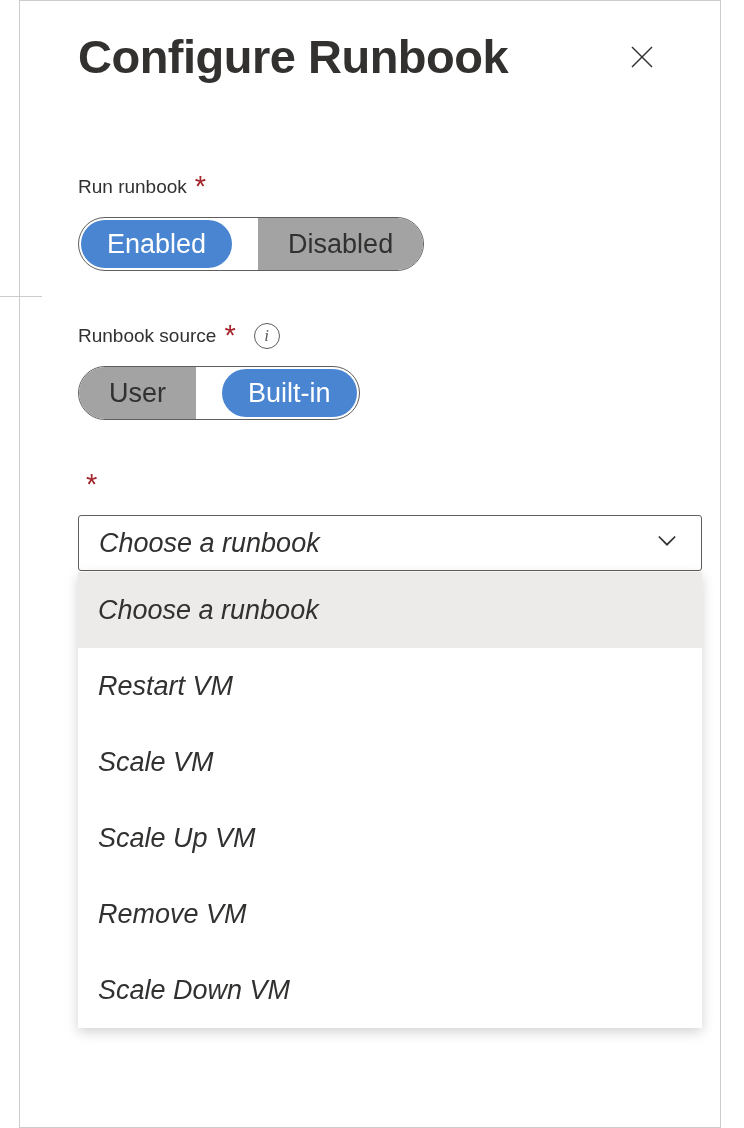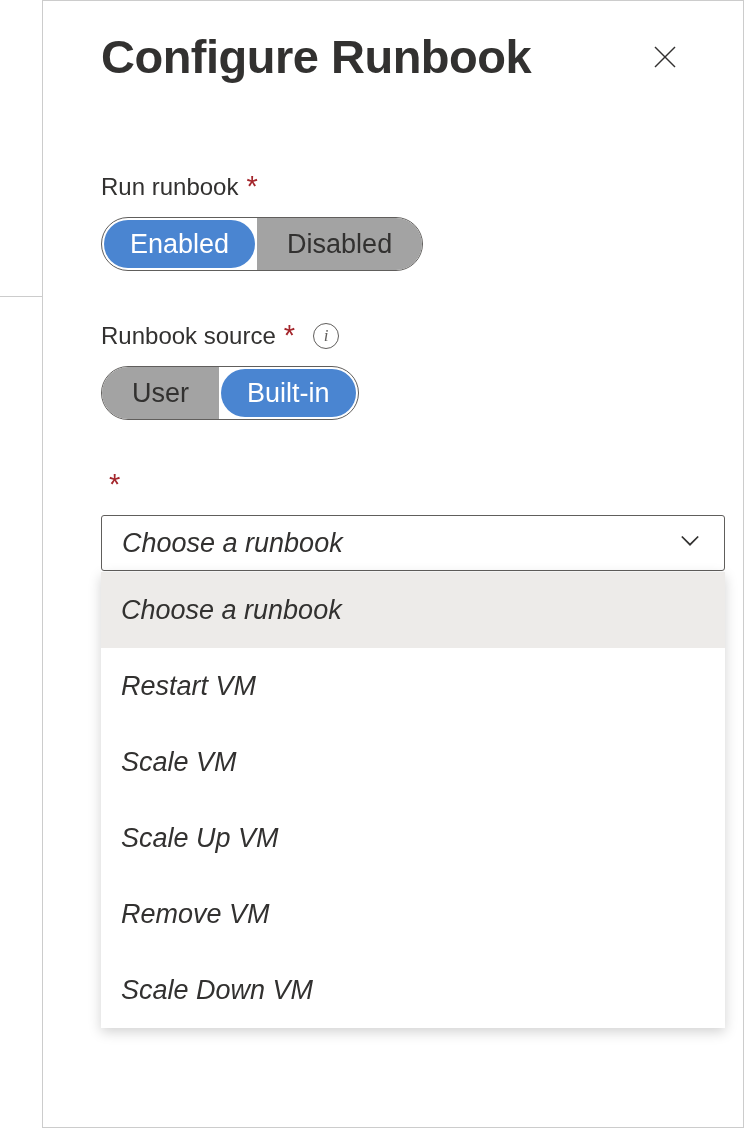--- a/index.html
+++ b/index.html
@@ -11,21 +11,21 @@
       font-family: "Segoe UI", -apple-system, BlinkMacSystemFont, sans-serif;
       background: #ffffff;
       width: 744px;
       height: 1128px;
       position: relative;
     }
     .panel {
       border: 1px solid #ccc;
       width: 702px;
       height: 1128px;
-      margin-left: 42px;
+      margin-left: 19px;
       padding: 28px 58px 0 58px;
       position: relative;
     }
     .header {
       display: flex;
       align-items: center;
       justify-content: space-between;
       margin-bottom: 86px;
     }
     .title {
@@ -49,21 +49,21 @@
     }
     .form-group {
       margin-bottom: 48px;
     }
     .label-row {
       display: flex;
       align-items: center;
       margin-bottom: 14px;
     }
     .field-label {
-      font-size: 24px;
+      font-size: 19px;
       color: #323130;
       font-weight: 400;
     }
     .required {
       color: #a4262c;
       font-size: 29px;
       margin-left: 8px;
     }
     .info-icon {
       width: 26px;
@@ -79,20 +79,21 @@
       color: #605e5c;
       margin-left: 18px;
       cursor: pointer;
     }
     .toggle-group {
       display: inline-flex;
       border: 1.5px solid #605e5c;
       border-radius: 28px;
       overflow: hidden;
       height: 54px;
+      gap: 24px;
     }
     .toggle-option {
       padding: 0 30px;
       display: flex;
       align-items: center;
       font-size: 27px;
       cursor: pointer;
       color: #323130;
       background: #a3a3a3;
     }

